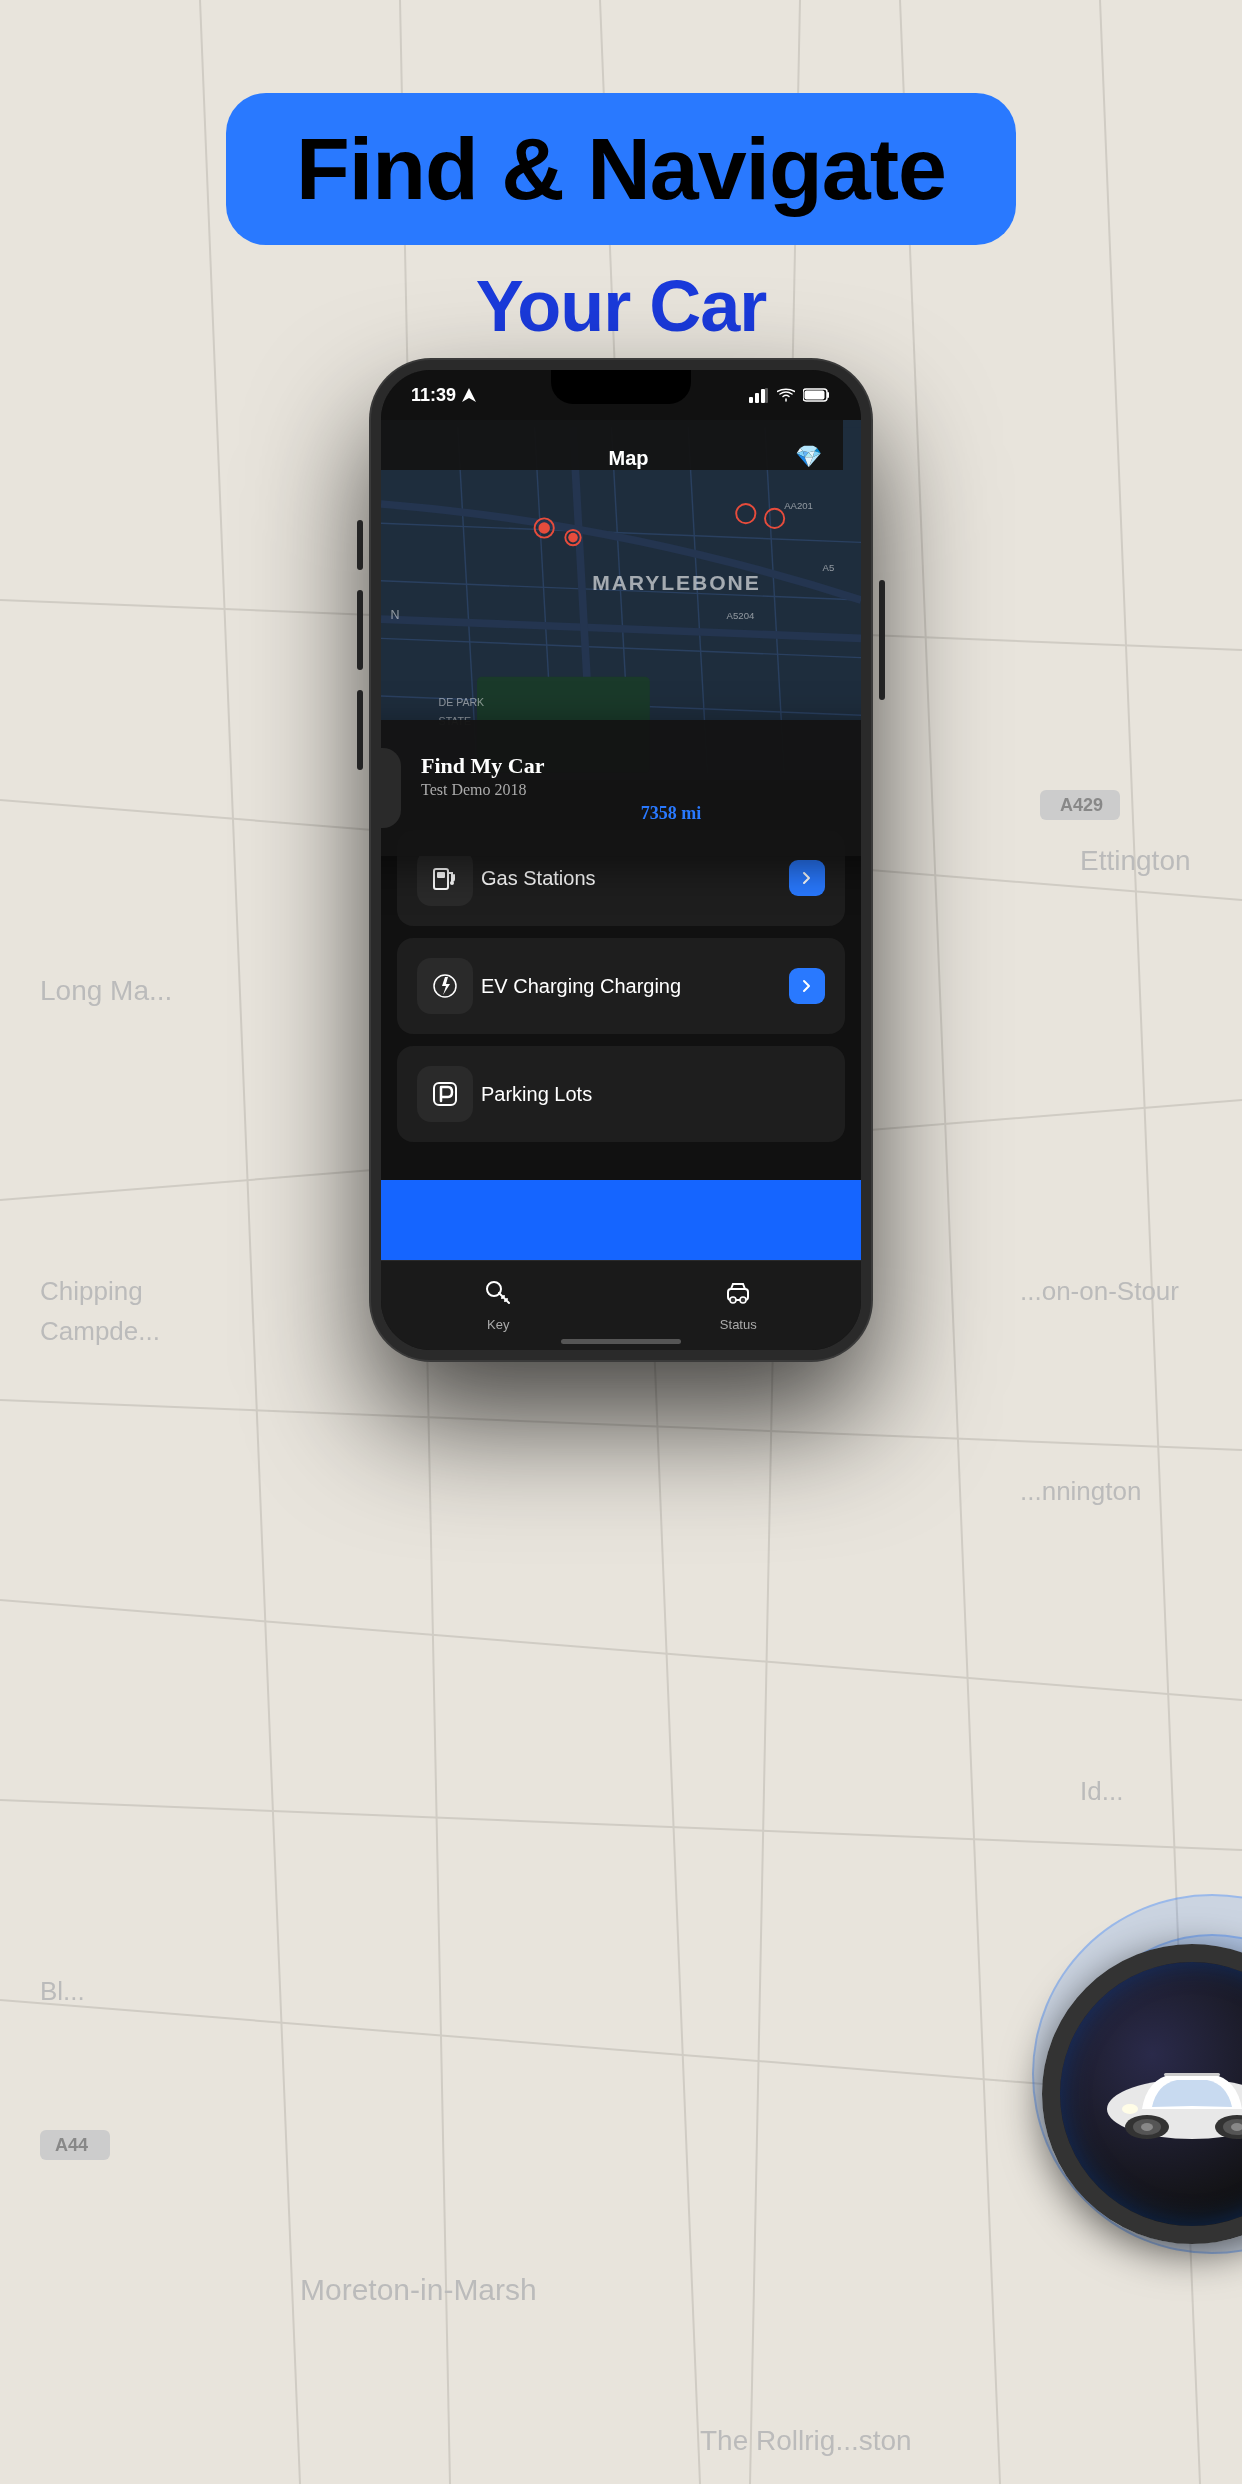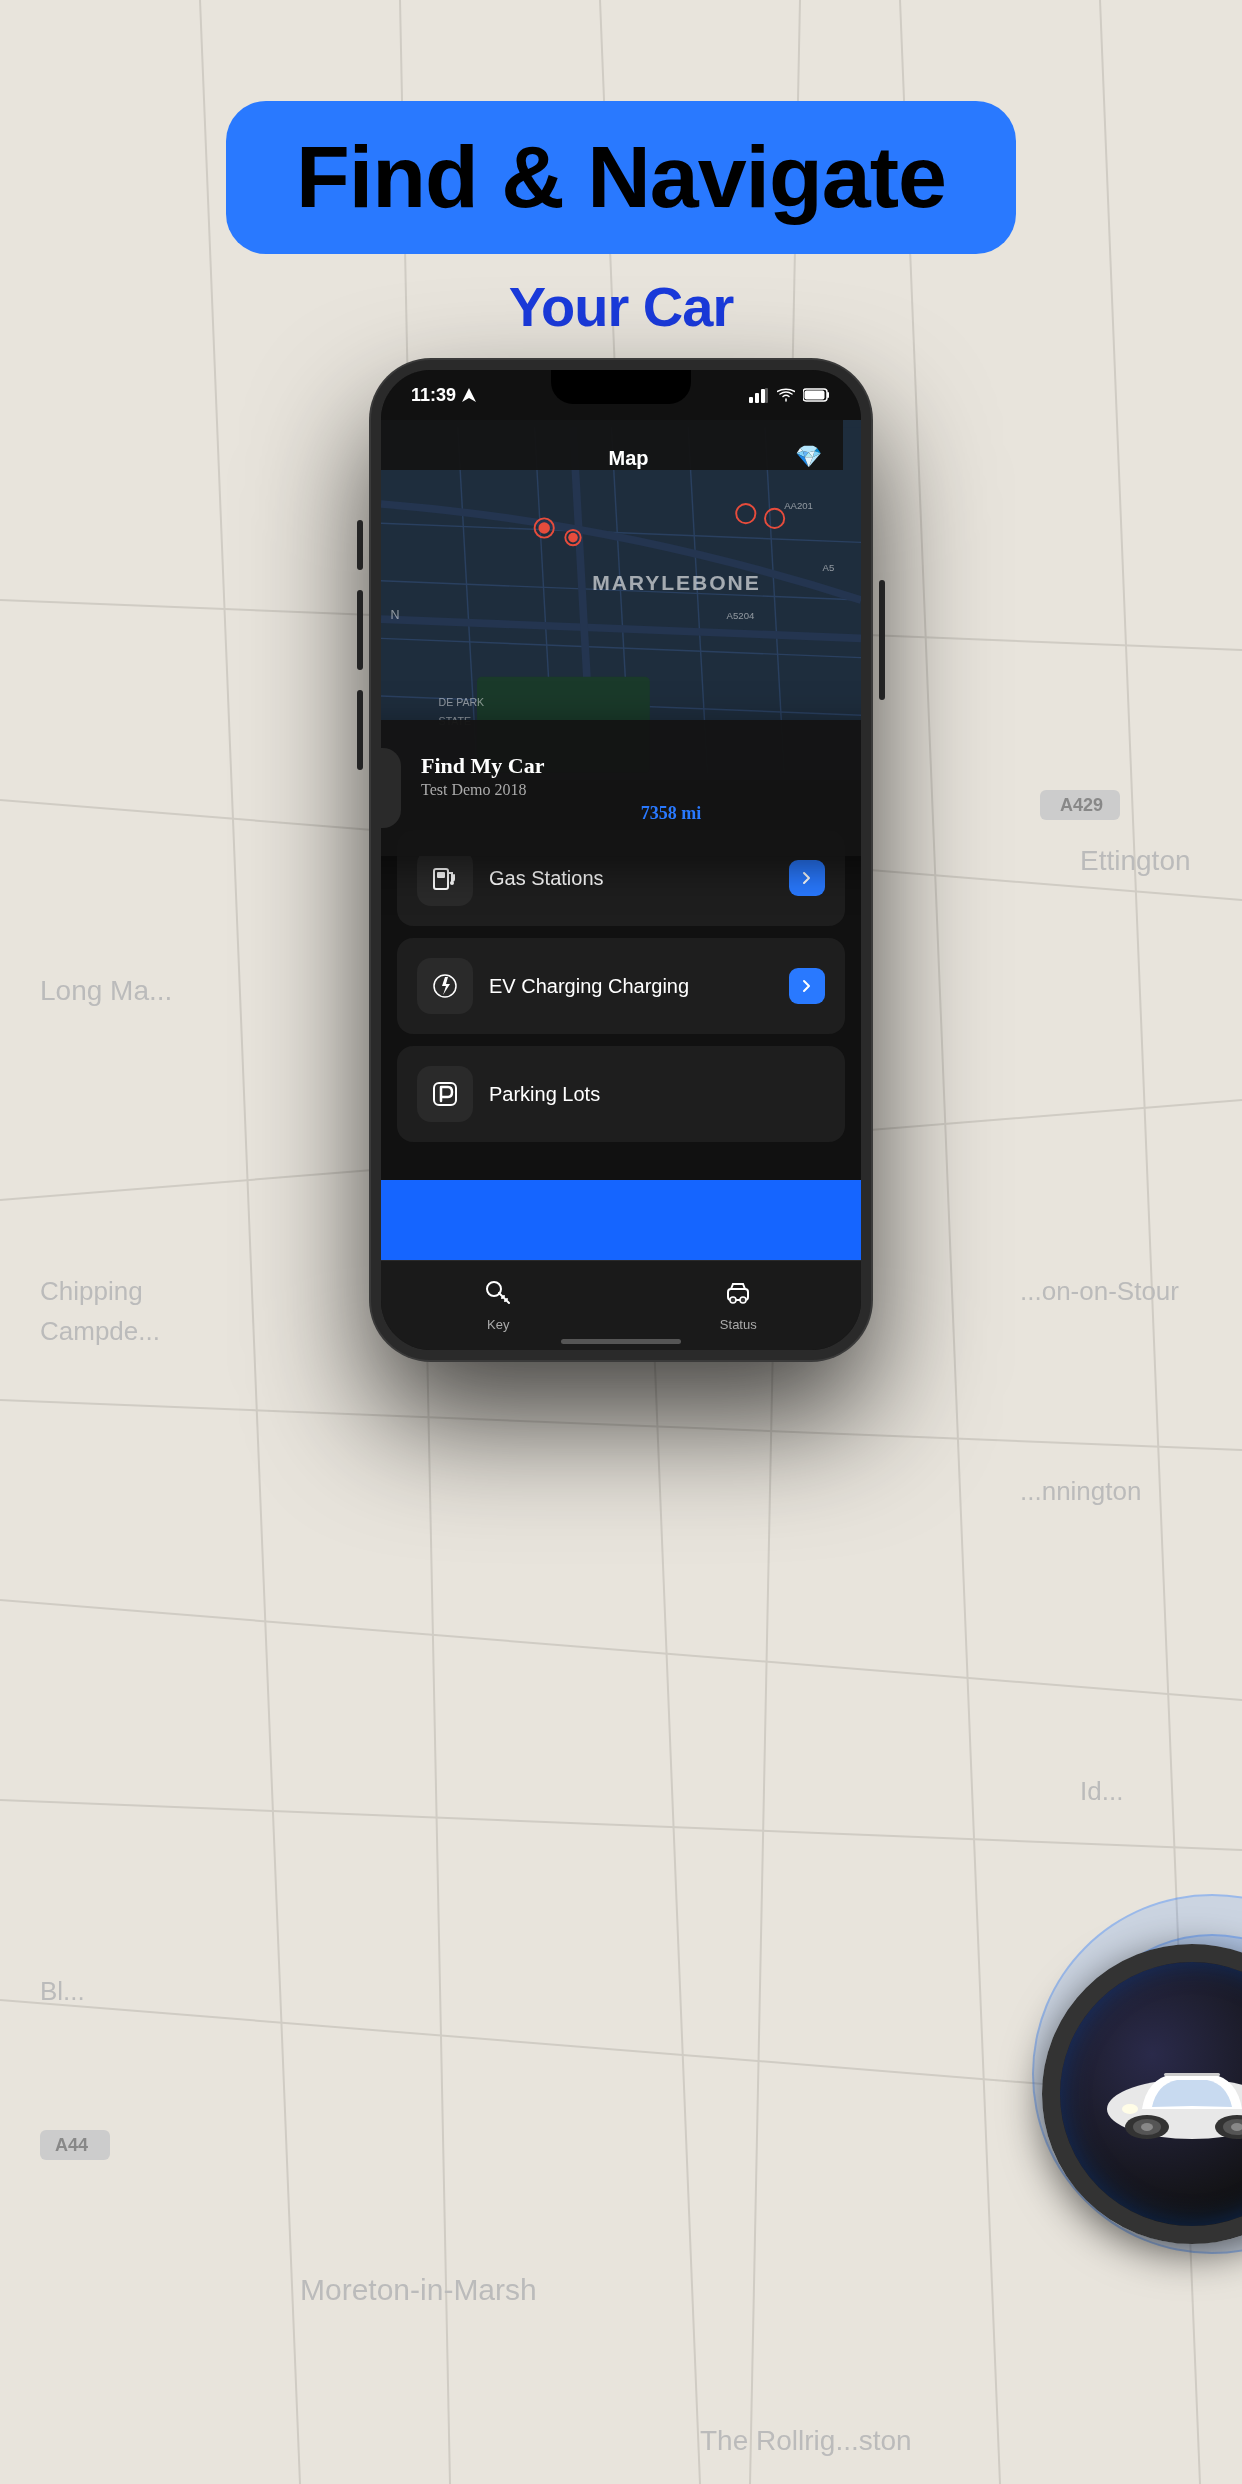--- a/index.html
+++ b/index.html
@@ -52,21 +52,21 @@
       color: #000000;
       font-size: 88px;
       font-weight: 900;
       line-height: 1.1;
       text-align: center;
       letter-spacing: -1px;
     }
 
     .subtitle {
       color: #1a3adb;
-      font-size: 56px;
+      font-size: 72px;
       font-weight: 900;
       text-align: center;
       letter-spacing: -1px;
     }
 
     
     .phone-wrapper {
       position: absolute;
       top: 360px;
       left: 50%;
@@ -245,21 +245,21 @@
       gap: 12px;
       z-index: 5;
     }
 
     .menu-item {
       background: #1e1e1e;
       border-radius: 16px;
       padding: 20px 20px;
       display: flex;
       align-items: center;
-      gap: 16px;
+      gap: 8px;
     }
 
     .menu-icon-box {
       width: 56px;
       height: 56px;
       background: #2a2a2a;
       border-radius: 14px;
       display: flex;
       align-items: center;
       justify-content: center;

